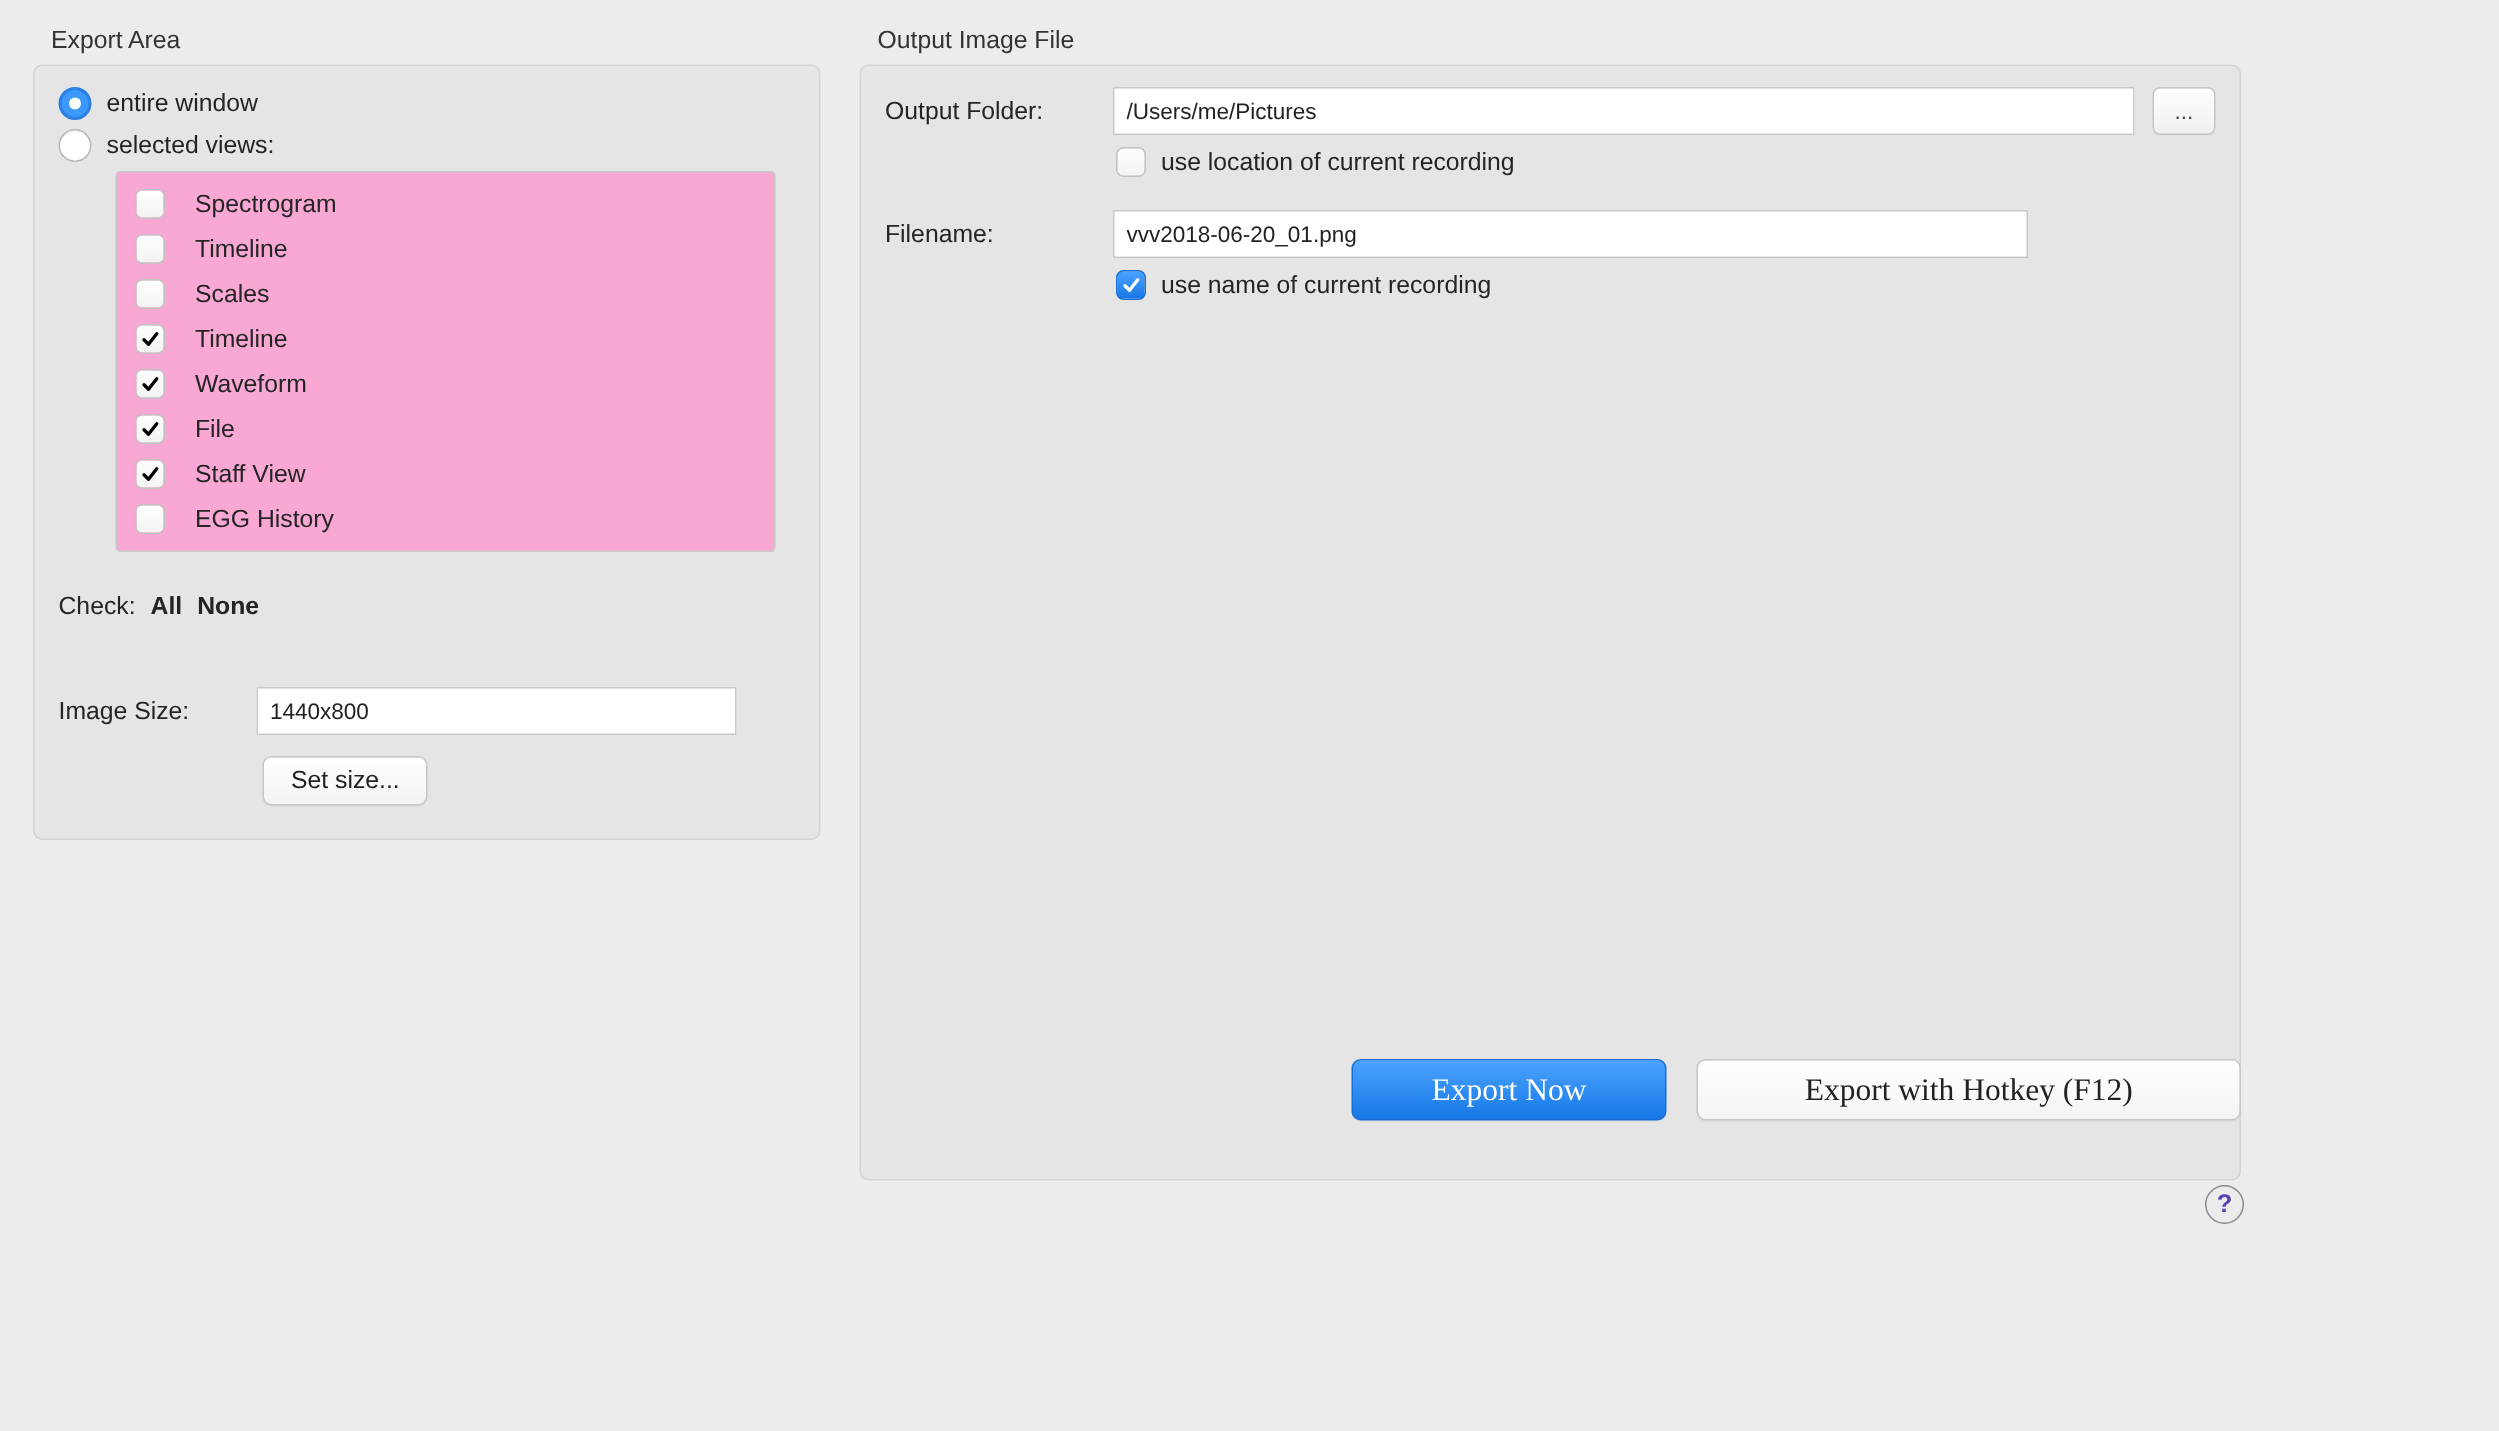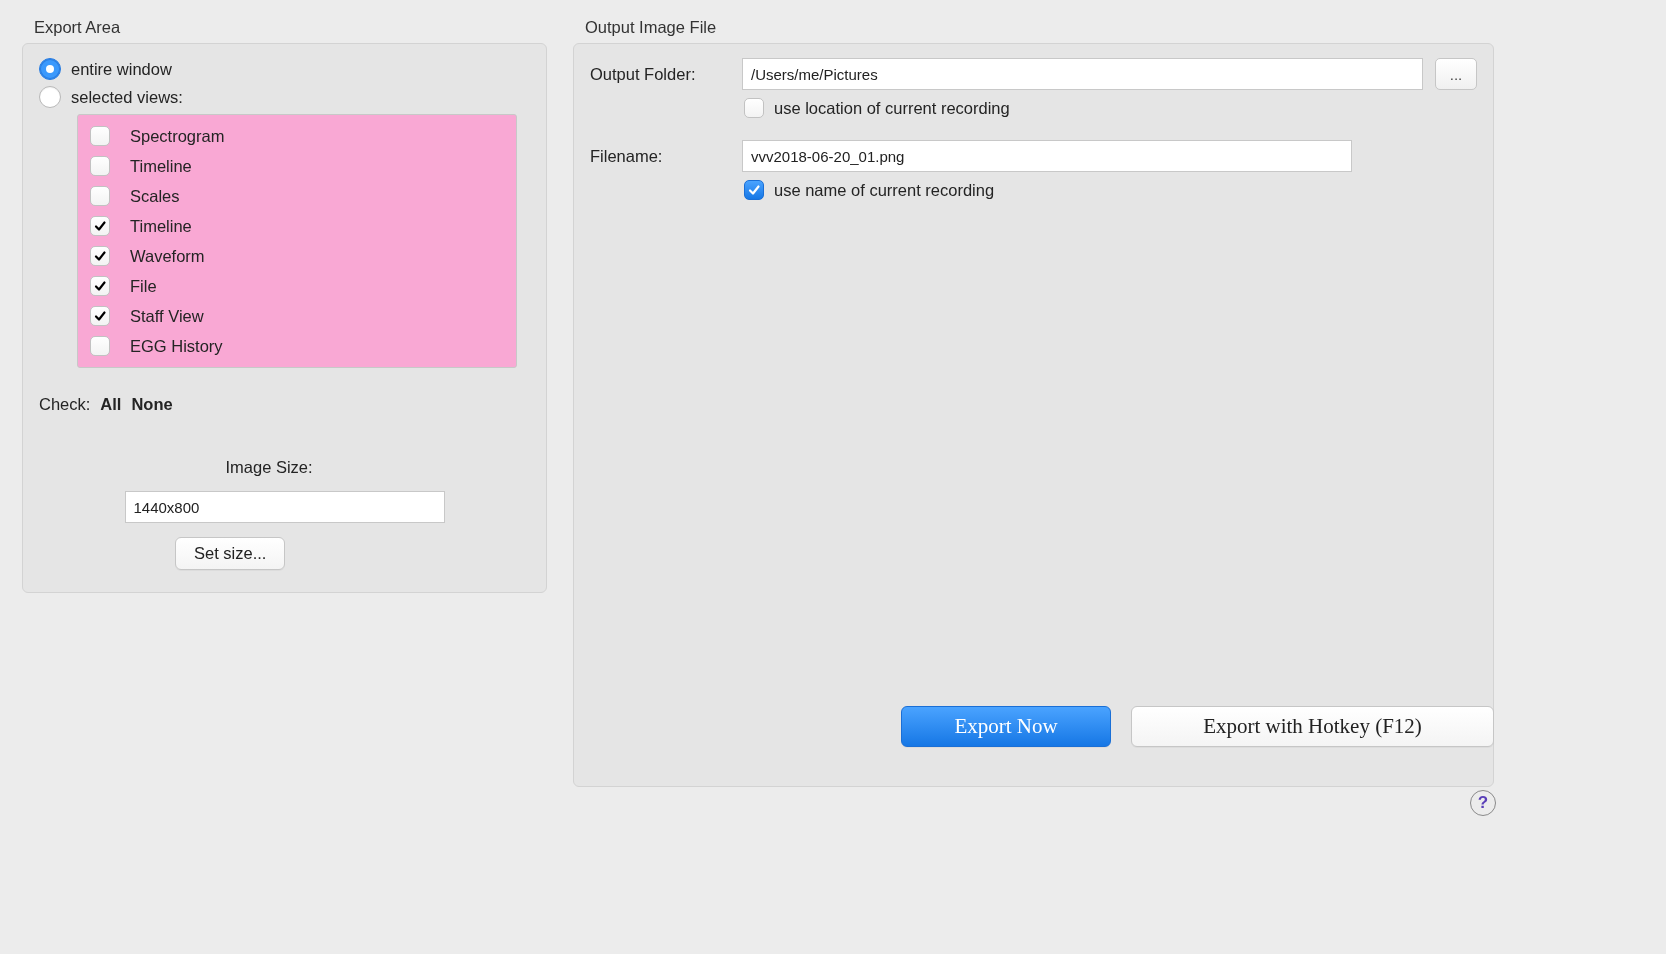--- a/index.html
+++ b/index.html
@@ -81,21 +81,21 @@
     border-color: #1a6fd6;
   }
   .cb.checked-blue svg path { stroke: #fff; }
   .cb svg { width: 14px; height: 14px; }
   .cb svg path { fill: none; stroke-width: 2.2; stroke-linecap: round; stroke-linejoin: round; }
 
   .check-row { display: flex; align-items: baseline; gap: 10px; margin-bottom: 44px; }
   .check-row .lbl { font-weight: 400; margin-top: 11px; }
   .check-row .link { font-weight: 600; cursor: pointer; }
 
-  .size-row { display: flex; align-items: center; gap: 14px; margin-bottom: 14px; flex-direction: column; }
+  .size-row { display: flex; align-items: center; gap: 14px; margin-bottom: 14px; }
   .size-row .lbl { width: 118px; }
   .text-input {
     background: #fff; border: 1px solid #c8c8c8; border-radius: 0;
     height: 32px; padding: 3px 8px; font-size: 15px;
     font-family: inherit; color: #222;
   }
   .size-input { width: 320px; }
 
   .btn {
     background: linear-gradient(#ffffff,#f4f4f4);

